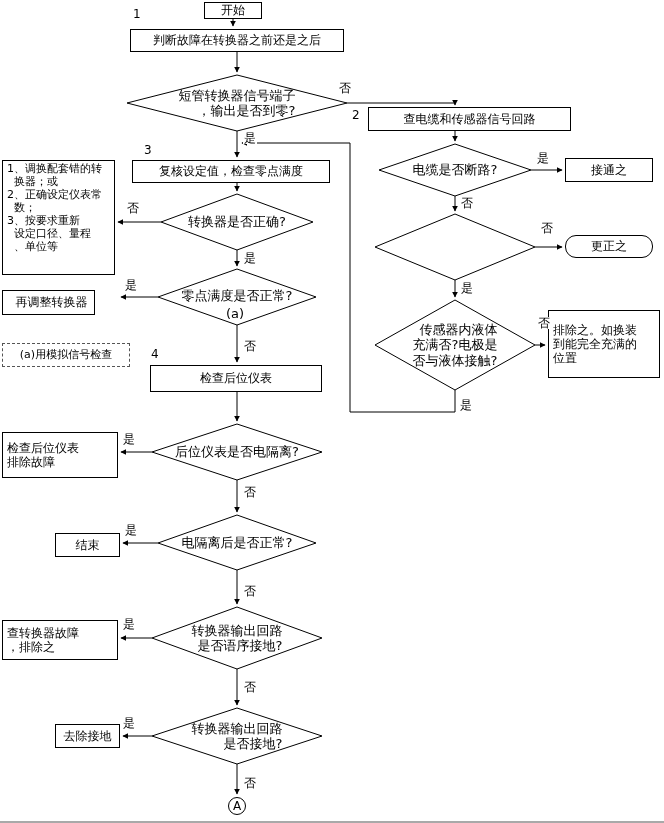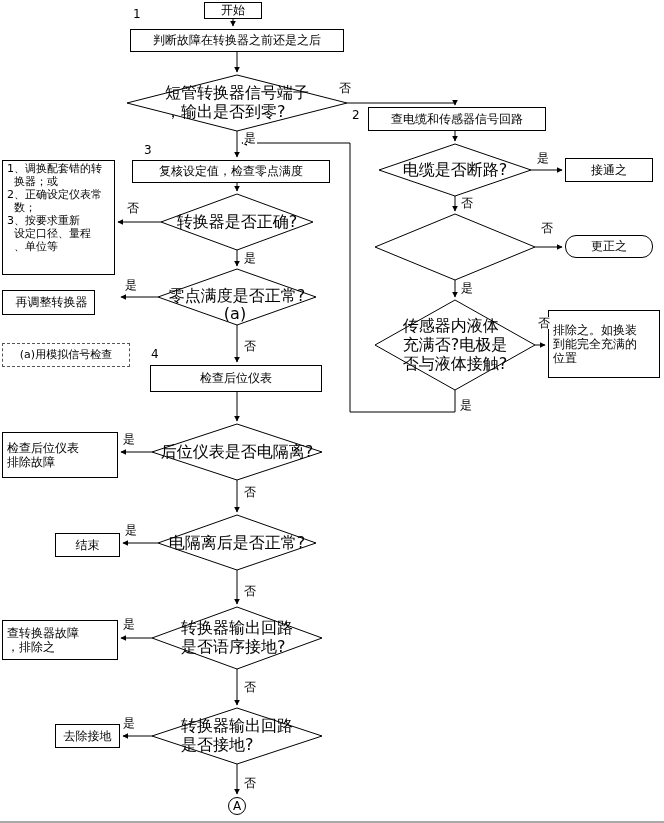--- a/index.html
+++ b/index.html
@@ -12,21 +12,21 @@
   .box{
     position:absolute;border:1px solid #000;background:#fff;
     font-size:12px;line-height:1.18;box-sizing:border-box;
     display:flex;align-items:center;justify-content:center;
     text-align:center;padding:1px 2px;
   }
   .box.leftal{justify-content:flex-start;text-align:left;padding:2px 4px;}
   .pre{white-space:pre-wrap;}
   .dashed{border:1px dashed #555;}
   .dtext{
-    position:absolute;font-size:16px;line-height:1.18;text-align:left;
+    position:absolute;font-size:13px;line-height:1.18;text-align:right;
     transform:translate(-50%,-50%);white-space:pre-line;pointer-events:none;
   }
   .el{position:absolute;font-size:12px;line-height:1;background:#fff;padding:0 1px;}
   .num{position:absolute;font-size:12px;line-height:1;}
   .smalltxt{font-size:11px;}
   .circleA{
     position:absolute;width:18px;height:18px;border:1px solid #000;border-radius:50%;
     display:flex;align-items:center;justify-content:center;font-size:12px;background:#fff;
     box-sizing:border-box;
   }
@@ -82,21 +82,21 @@
       <polygon points="237,515 316,543 237,570 158,543"></polygon>
       <polygon points="237,607 322,638 237,669 152,638"></polygon>
       <polygon points="237,708 322,736 237,764 152,736"></polygon>
     </g>
   </svg>
 
   <div class="box" style="left:204px;top:2px;width:58px;height:17px;">开始</div>
 
   <div class="box" style="left:130px;top:29px;width:214px;height:23px;">判断故障在转换器之前还是之后</div>
 
-  <div class="box" style="left:368px;top:107px;width:178px;height:24px;">查电缆和传感器信号回路</div>
+  <div class="box" style="left:368px;top:107px;width:203px;height:24px;">查电缆和传感器信号回路</div>
 
   <div class="box" style="left:565px;top:158px;width:88px;height:24px;">接通之</div>
 
   <div class="box" style="left:565px;top:235px;width:88px;height:23px;border-radius:11px;">更正之</div>
 
   <div class="box leftal pre" style="left:548px;top:310px;width:112px;height:68px;">排除之。如换装
 到能完全充满的
 位置</div>
 
   <div class="box" style="left:132px;top:160px;width:198px;height:23px;">复核设定值，检查零点满度</div>

